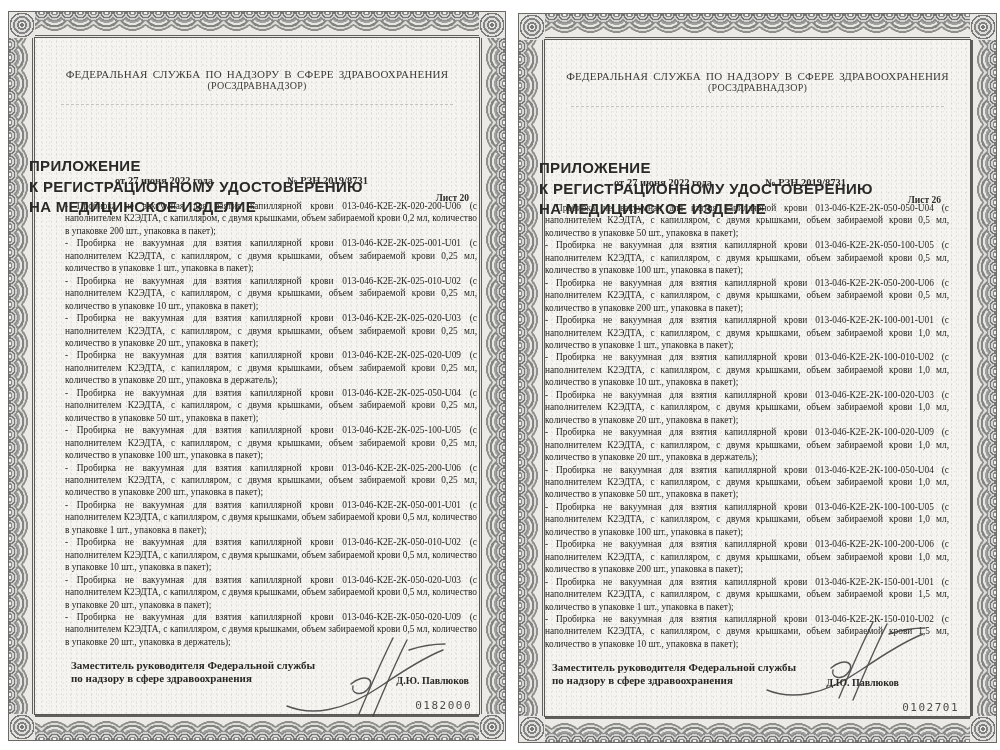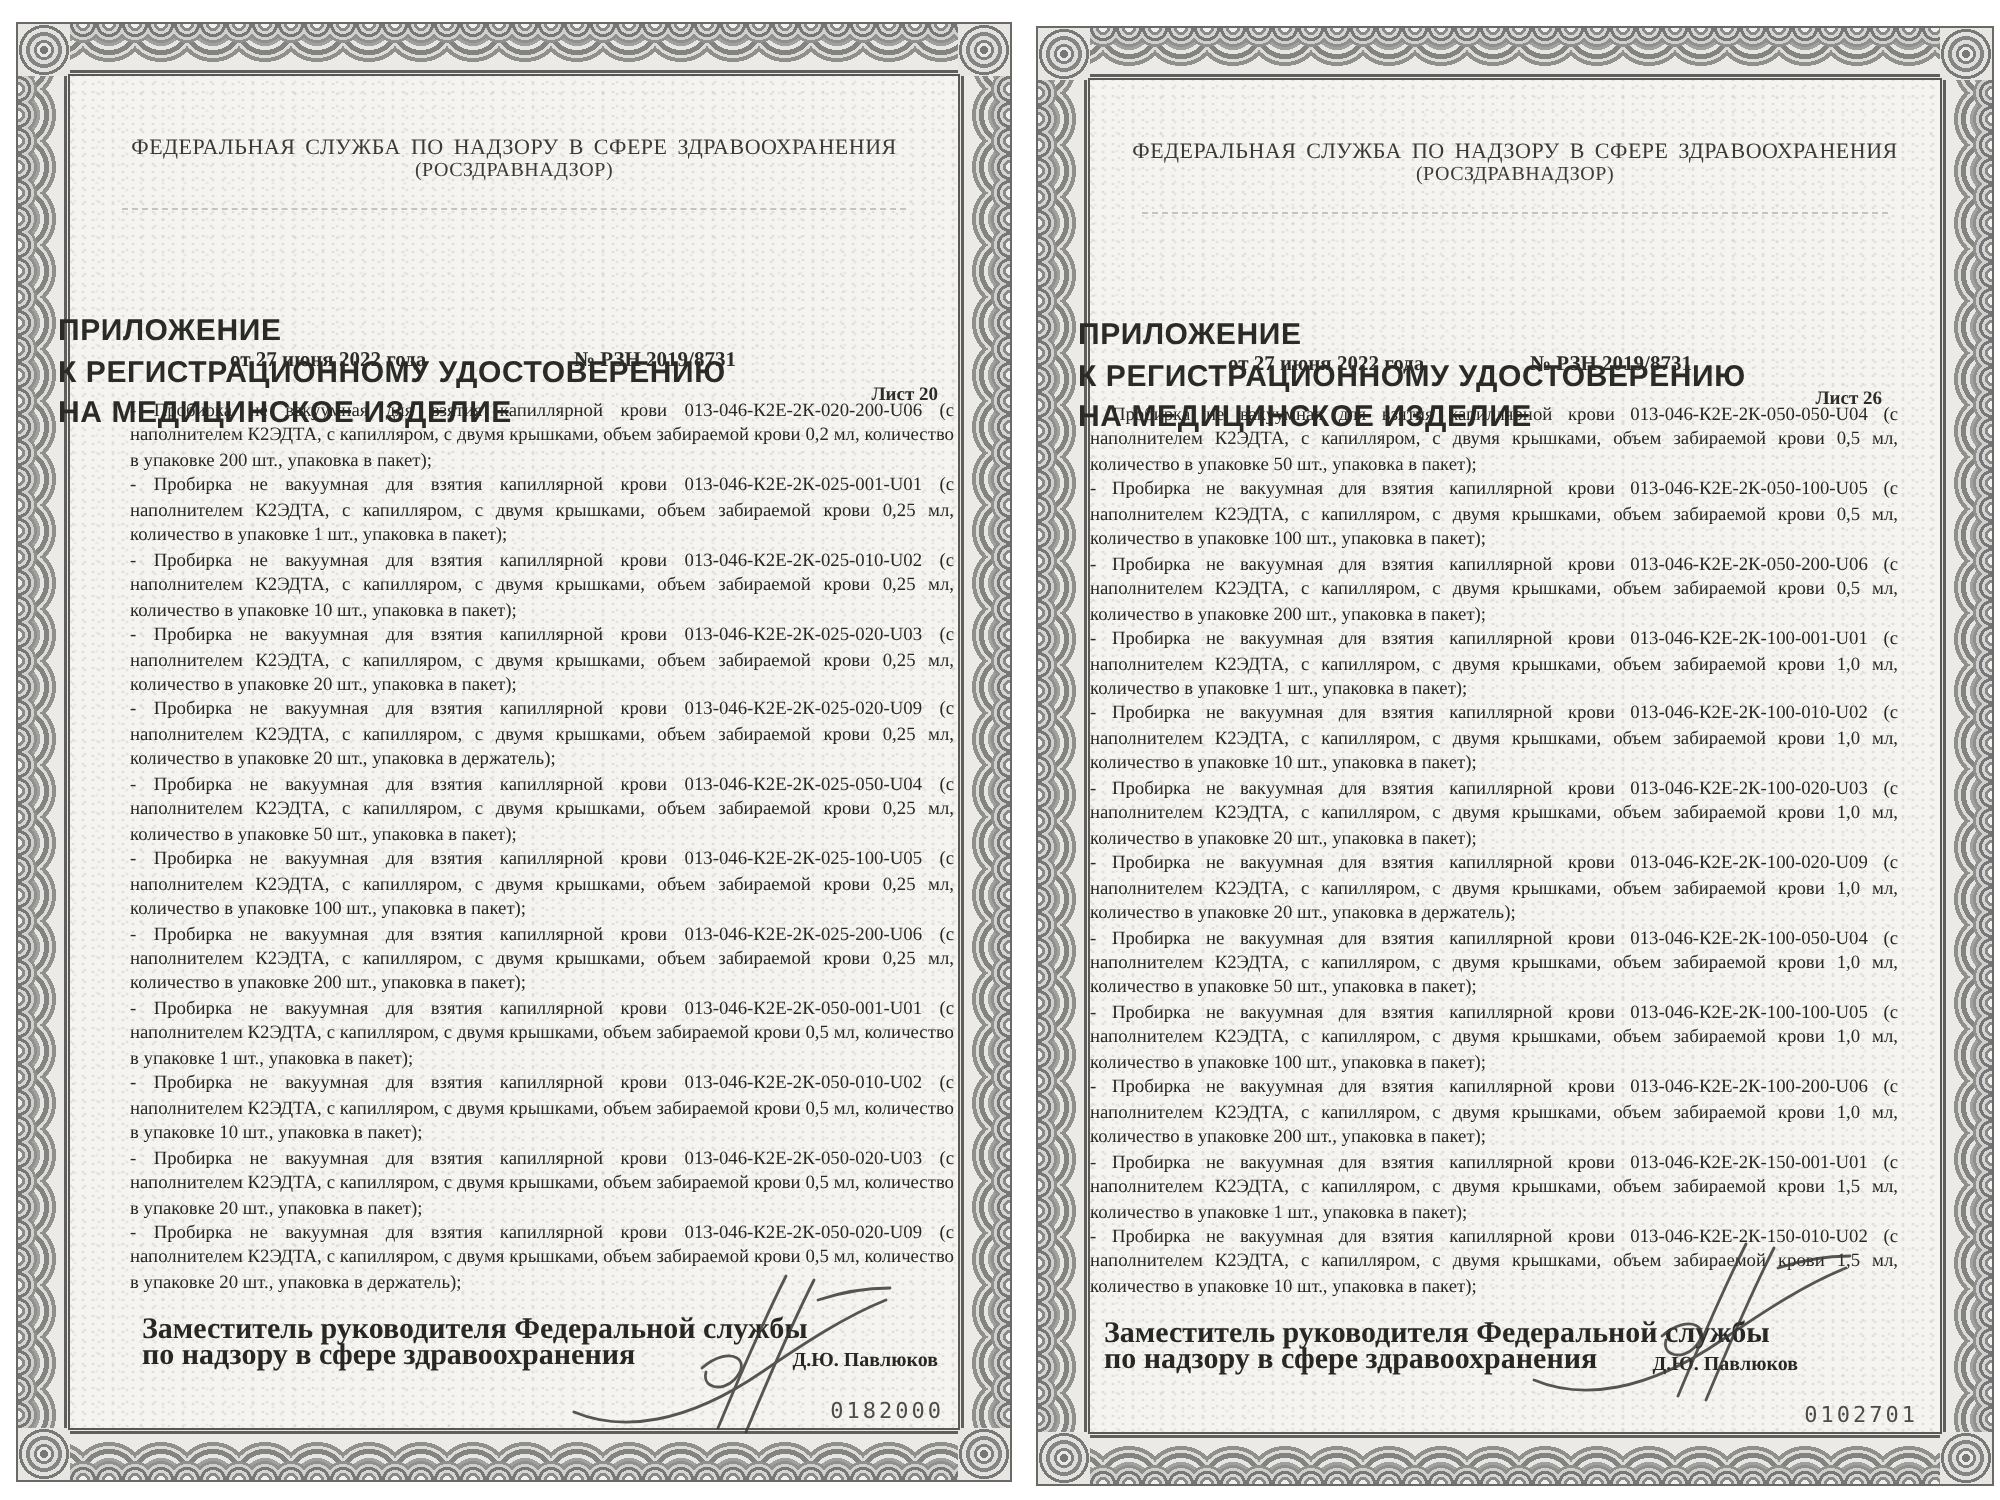--- a/index.html
+++ b/index.html
@@ -67,21 +67,21 @@
   .meta .date{position:absolute;}
   .meta .num{position:absolute;}
   .p1 .meta .date{left:106px;} .p1 .meta .num{left:278px;}
   .p2 .meta .date{left:95px;}  .p2 .meta .num{left:246px;}
   .sheet{position:absolute;top:181px;font-weight:bold;font-size:9.5px;color:#2c2c2a;}
   .p1 .sheet{right:36px;} .p2 .sheet{right:55px;}
   .items{position:absolute;top:188px;font-size:9.4px;line-height:12.45px;color:#272725;}
   .p1 .items{left:56px;width:412px;}
   .p2 .items{left:26px;width:404px;}
   .items p{margin:0;text-align:justify;}
-  .sig-block{position:absolute;top:647px;font-weight:bold;font-size:15px;line-height:12.5px;color:#272725;}
+  .sig-block{position:absolute;top:647px;font-weight:bold;font-size:11px;line-height:12.5px;color:#272725;}
   .p1 .sig-block{left:62px;} .p2 .sig-block{left:33px;}
   .sig-name{position:absolute;top:663px;font-weight:bold;font-size:10px;color:#272725;margin-left:20px;}
   .p1 .sig-name{right:36px;} .p2 .sig-name{right:97px;}
   .signature{position:absolute;z-index:5;}
   .p1 .signature{left:272px;top:616px;}
   .p2 .signature{left:242px;top:598px;}
   .serial{position:absolute;top:687px;font-family:"DejaVu Sans Mono", monospace;
     font-size:11px;letter-spacing:1.5px;color:#4c4c4a;}
   .p1 .serial{right:33px;} .p2 .serial{right:37px;}
 </style>

